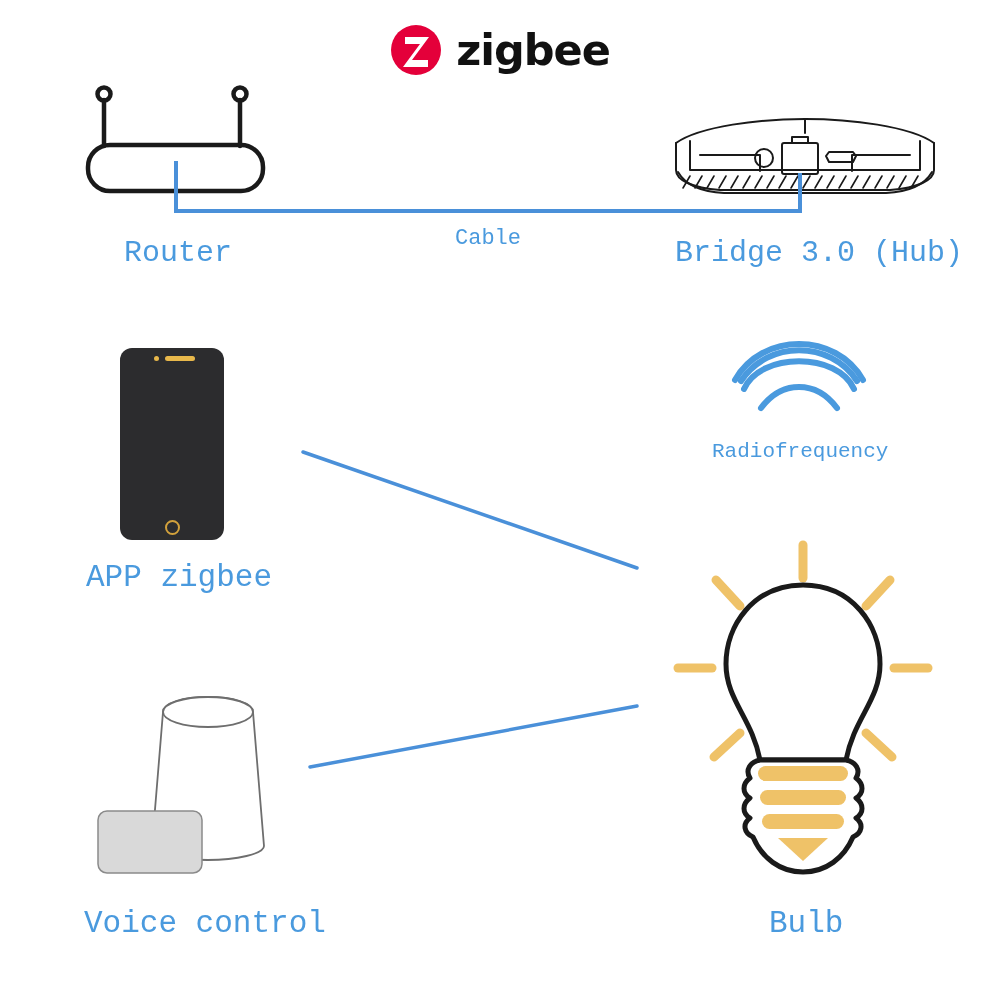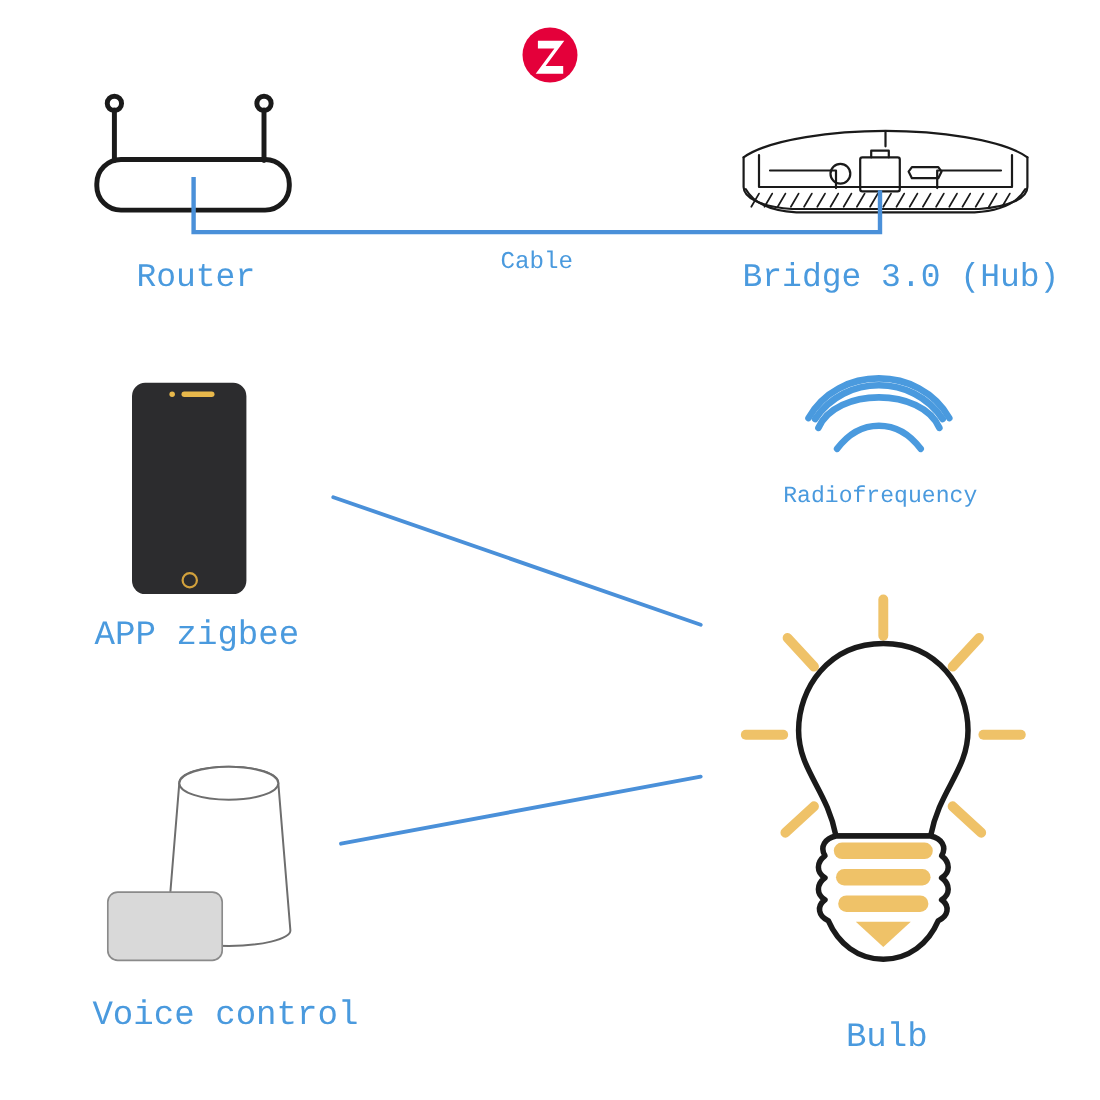--- a/index.html
+++ b/index.html
@@ -31,21 +31,21 @@
     font-family:Liberation Mono, monospace;
     font-weight:300;
     white-space:nowrap;
   }
   .lbl-router{left:124px;top:236px;font-size:30px;}
   .lbl-cable{left:455px;top:226px;font-size:22px;}
   .lbl-bridge{left:675px;top:236px;font-size:30px;}
   .lbl-app{left:86px;top:560px;font-size:31px;}
   .lbl-rf{left:712px;top:440px;font-size:21px;}
   .lbl-voice{left:84px;top:906px;font-size:31px;}
-  .lbl-bulb{left:769px;top:906px;font-size:31px;margin-top:20px;}
+  .lbl-bulb{left:769px;top:906px;font-size:31px;}
 
   
   .vec{position:absolute;left:0;top:0;width:1000px;height:1000px;pointer-events:none;}
 
   
   .phone{position:absolute;left:120px;top:348px;width:104px;height:192px;}
   .phone-body{
     position:absolute;inset:0;background:#2c2c2e;border-radius:12px;
   }
   .phone-screen{
@@ -80,20 +80,21 @@
 
 <div class="stage">
 
   <div class="zigbee-logo">
     <div class="zigbee-mark">
       <svg viewBox="0 0 52 52" width="52" height="52">
         <circle cx="26" cy="26" r="25" fill="#e4003a"></circle>
         <path d="M15 13 H39 L22 36 H38 V43 H13 L30 20 H15 Z" fill="#ffffff"></path>
       </svg>
     </div>
+    <div class="zigbee-word">zigbee</div>
   </div>
 
   <svg class="vec" viewBox="0 0 1000 1000">
 
     <g fill="none" stroke="#1a1a1a" stroke-width="4.5" stroke-linecap="round" stroke-linejoin="round">
       <rect x="88" y="145" width="175" height="46" rx="22" ry="22"></rect>
       <line x1="104" y1="146" x2="104" y2="100"></line>
       <circle cx="104" cy="94" r="6.5"></circle>
       <line x1="240" y1="146" x2="240" y2="100"></line>
       <circle cx="240" cy="94" r="6.5"></circle>

